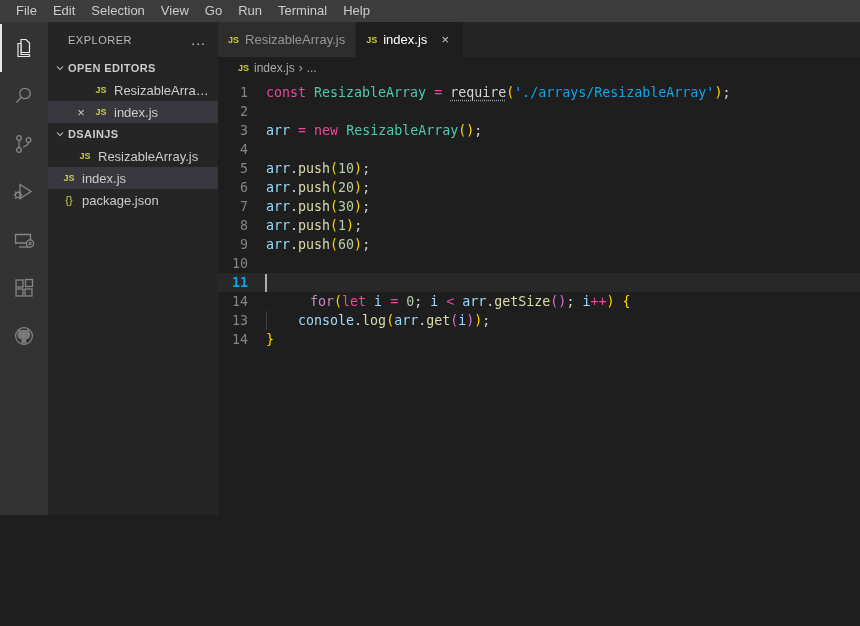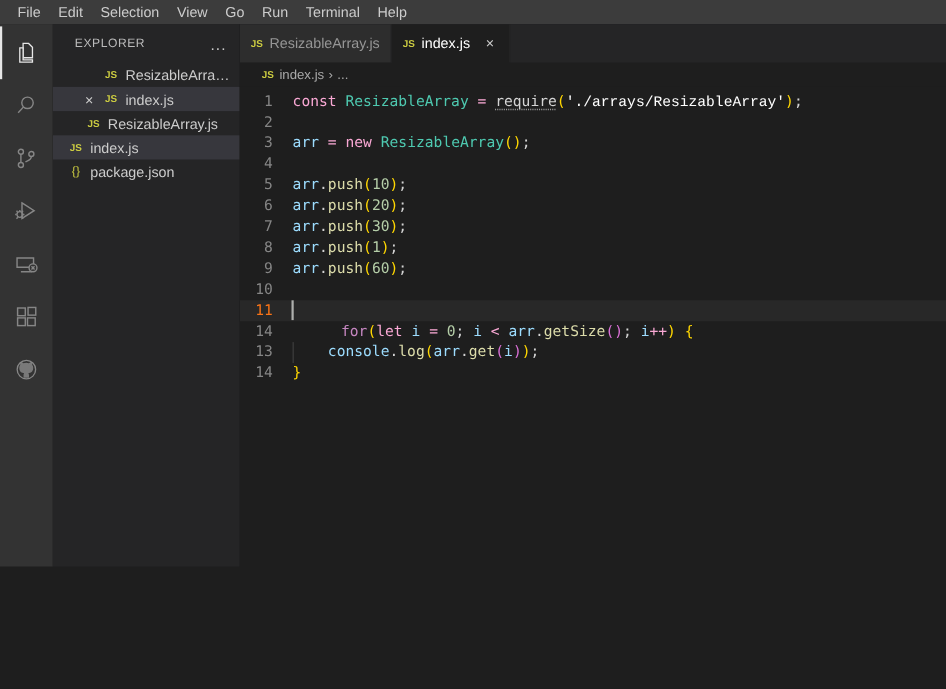--- a/index.html
+++ b/index.html
@@ -189,30 +189,30 @@
   }
   .codeline.active { background: #282828; }
   .gutter {
     width: 48px; flex: 0 0 48px;
     text-align: right;
     padding-right: 18px;
     color: #858585;
     font-family: "DejaVu Sans Mono", monospace;
     font-size: 13.3px;
   }
-  .codeline.active .gutter { color: #f97316; font-weight: normal; }
+  .codeline.active .gutter { color: #0ea5e9; font-weight: bold; }
   .linecontent { flex: 1 1 auto; position: relative; }
 
   
-  .t-kw     { color: #f9a8d4; }
+  .t-kw     { color: #ec4899; }
   .t-ctrl   { color: #c586c0; margin-left: 44px; }
   .t-type   { color: #4ec9b0; margin-top: 20px; }
   .t-var    { color: #9cdcfe; }
   .t-fn     { color: #dcdcaa; }
-  .t-str    { color: #ffffff; font-family: Liberation Mono, monospace; }
+  .t-str    { color: #0ea5e9; }
   .t-num    { color: #b5cea8; }
   .t-plain  { color: #d4d4d4; }
   .t-p1     { color: #ffd700; }
   .t-p2     { color: #da70d6; }
   .t-info   { color: #d4d4d4; text-decoration: underline dotted #999; text-underline-offset: 3px; }
 
   .indent-guide {
     display: inline-block;
     border-left: 1px solid #404040;
     height: 19px;
@@ -321,35 +321,51 @@
 
     </div>
 
     <div class="sidebar">
 
       <div class="sidebar-header">
         <span class="title">EXPLORER</span>
         <span class="more-btn">...</span>
       </div>
 
+      <div class="section-title">
+        <span class="twisty">
+          <svg width="12" height="12" viewBox="0 0 16 16" fill="none" stroke="currentColor" stroke-width="1.4">
+            <path d="M4 6l4 4 4-4"></path>
+          </svg>
+        </span>
+        <span>OPEN EDITORS</span>
+      </div>
 
       <div class="row">
         <span class="spacer22"></span>
         <span class="spacer22"></span>
         <span class="ficon js">JS</span>
         <span class="lbl">ResizableArray....</span>
       </div>
 
       <div class="row selected">
         <span class="spacer22"></span>
         <span class="close-x">×</span>
         <span class="ficon js">JS</span>
         <span class="lbl">index.js</span>
       </div>
 
+      <div class="section-title">
+        <span class="twisty">
+          <svg width="12" height="12" viewBox="0 0 16 16" fill="none" stroke="currentColor" stroke-width="1.4">
+            <path d="M4 6l4 4 4-4"></path>
+          </svg>
+        </span>
+        <span>DSAINJS</span>
+      </div>
 
 
       <div class="row">
         <span class="indent" style="width:28px"></span>
         <span class="ficon js">JS</span>
         <span class="lbl">ResizableArray.js</span>
       </div>
 
       <div class="row selected">
         <span class="indent" style="width:12px"></span>

